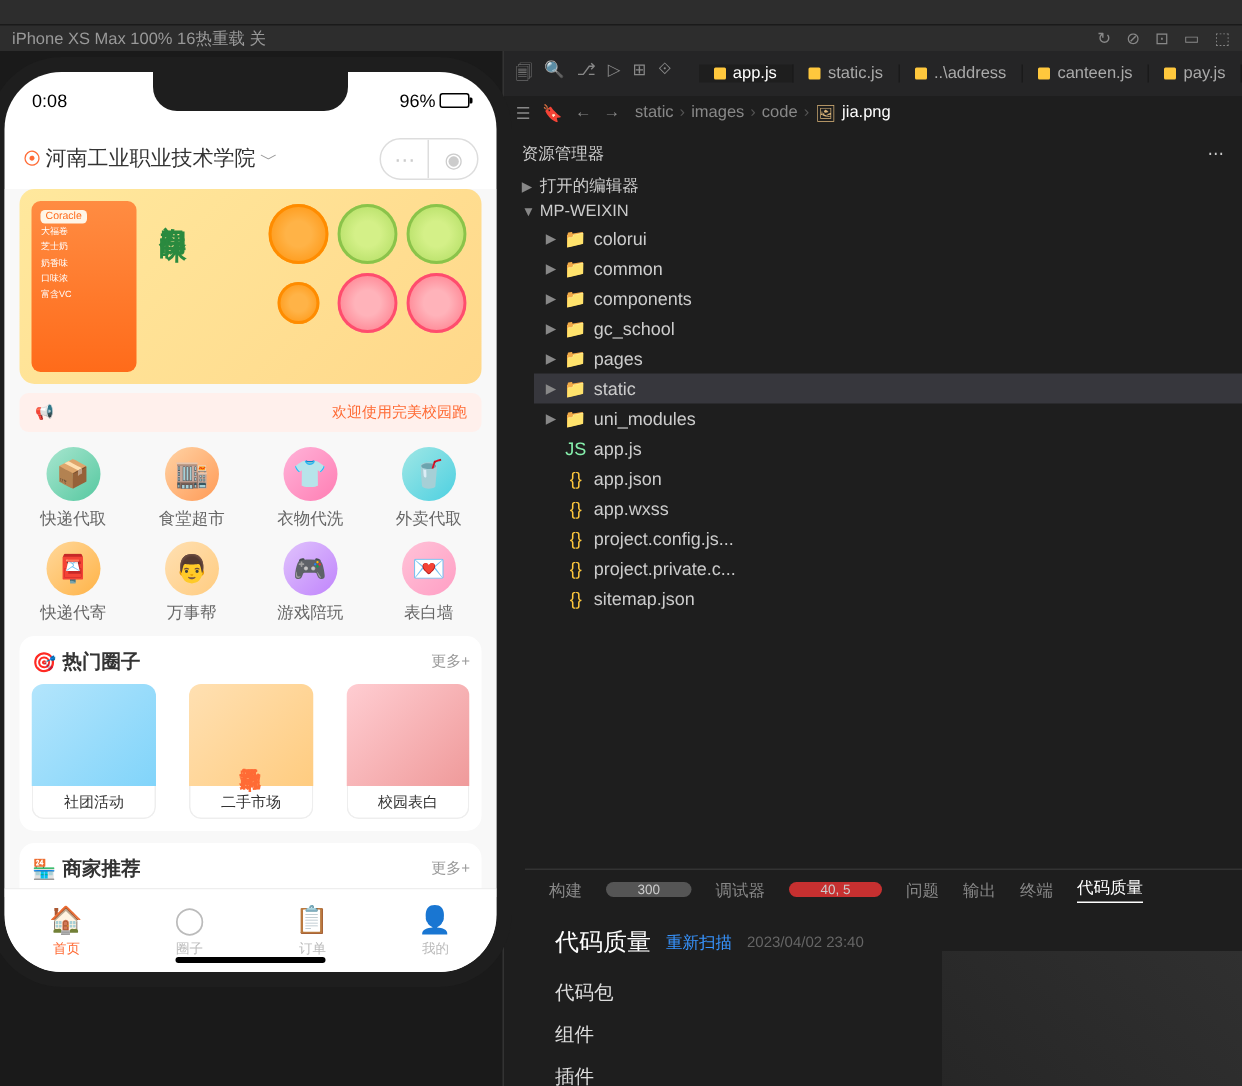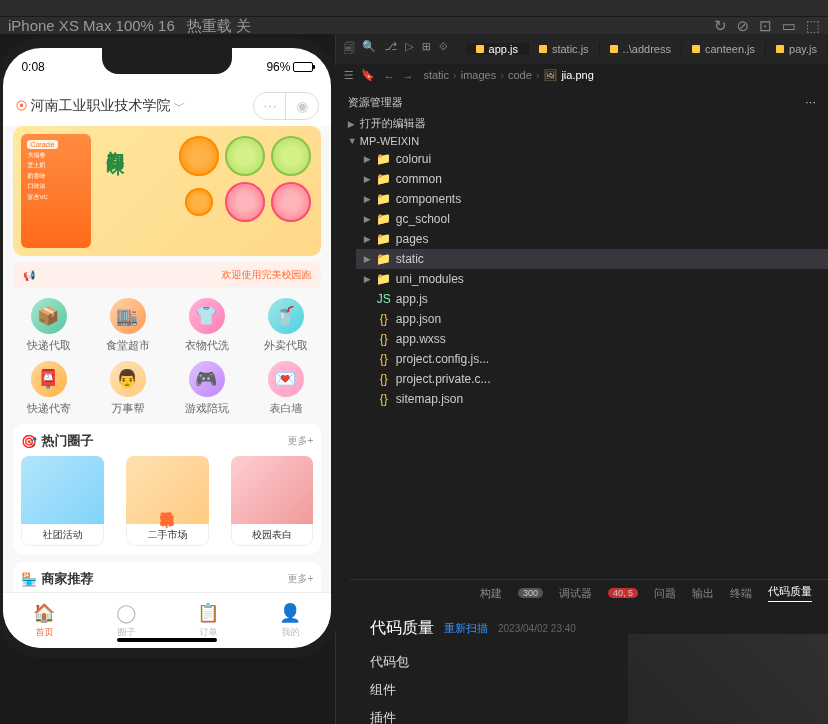--- a/index.html
+++ b/index.html
@@ -1,18 +1,18 @@
 <!DOCTYPE html>
 <html><head>
 <meta charset="utf-8">
 <style>
 *{margin:0;padding:0;box-sizing:border-box;font-family:-apple-system,"Microsoft YaHei",sans-serif}
 body{background:#1a1a1a;width:828px;height:724px;overflow:hidden;color:#ccc;font-size:11px;position:relative}
 .top-toolbar{height:16px;background:#2d2d2d;display:flex;align-items:center;padding:0 8px;gap:20px;font-size:10px;color:#999}
-.device-bar{height:18px;background:#2d2d2d;display:flex;padding:0 8px;gap:12px;font-size:15px;color:#999;border-top:1px solid #1a1a1a}
+.device-bar{height:18px;background:#2d2d2d;display:flex;align-items:center;padding:0 8px;gap:0;font-size:11px;color:#999;border-top:1px solid #1a1a1a}
 .device-info{display:flex;gap:4px;align-items:center}
 .device-icons{display:flex;gap:10px;margin-left:auto;color:#888}
 .main-area{display:flex;height:calc(100% - 34px)}
 .simulator{width:350px;background:#1a1a1a;display:flex;align-items:flex-start;justify-content:center;padding:14px 0}
 .phone{width:328px;height:600px;background:#fff;border-radius:38px;position:relative;overflow:hidden;box-shadow:0 0 0 10px #1e1e1e}
 .notch{position:absolute;top:0;left:50%;transform:translateX(-50%);width:130px;height:26px;background:#1e1e1e;border-radius:0 0 16px 16px;z-index:10}
 .status-bar{height:38px;display:flex;justify-content:space-between;align-items:center;padding:0 18px 0 18px;font-size:12px;color:#000;font-weight:500}
 .battery-ind{display:flex;align-items:center;gap:3px}
 .battery-box{width:20px;height:10px;border:1px solid #000;border-radius:2px;position:relative}
 .battery-box::after{content:"";position:absolute;right:-3px;top:2px;width:2px;height:4px;background:#000;border-radius:0 1px 1px 0}
@@ -83,24 +83,24 @@
 .exp-section{padding:2px 12px;font-size:11px;color:#ccc;display:flex;align-items:center;gap:4px}
 .tree{padding-left:20px}
 .tree-item{height:20px;display:flex;align-items:center;gap:5px;font-size:12px;color:#ccc;padding-left:8px}
 .tree-item.selected{background:#37373d}
 .ti-arrow{width:8px;color:#888;font-size:9px}
 .ti-icon{width:14px;height:14px;display:inline-flex;align-items:center;justify-content:center}
 .folder-i{color:#dcb67a}
 .js-i{color:#86efac}
 .json-i{color:#ffc83d}
 .bottom-panel{position:absolute;bottom:0;left:350px;right:0;height:145px;background:#1e1e1e;border-top:1px solid #333}
-.bp-tabs{height:26px;display:flex;gap:16px;padding:0 16px;align-items:center;font-size:11px;color:#888;justify-content:flex-end}
+.bp-tabs{height:26px;display:flex;gap:16px;padding:0 16px;align-items:center;font-size:11px;color:#888;}
 .bp-tab{display:flex;align-items:center;gap:4px;cursor:pointer}
 .bp-tab.active{color:#fff;border-bottom:1px solid #fff;padding-bottom:2px}
-.bp-badge{background:#555;color:#ccc;border-radius:7px;padding:0px 5px;font-size:9px}
+.bp-badge{background:#555;color:#ccc;border-radius:7px;padding:0px 21px;font-size:9px}
 .bp-badge.red{background:#c63030}
 .bp-content{padding:12px 20px}
 .bp-title{font-size:16px;color:#fff;display:flex;align-items:center;gap:10px}
 .bp-rescan{color:#3794ff;font-size:11px;cursor:pointer}
 .bp-time{color:#666;font-size:10px}
 .bp-sections{margin-top:14px;display:flex;flex-direction:column;gap:10px;font-size:13px;color:#ddd}
 .bp-ghost{position:absolute;right:0;bottom:0;width:200px;height:90px;opacity:0.08;background:linear-gradient(45deg,#888,#fff);pointer-events:none}
 </style>
 </head>
 <body>

